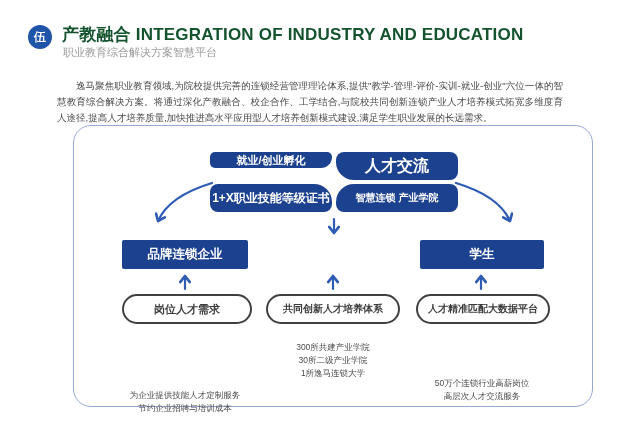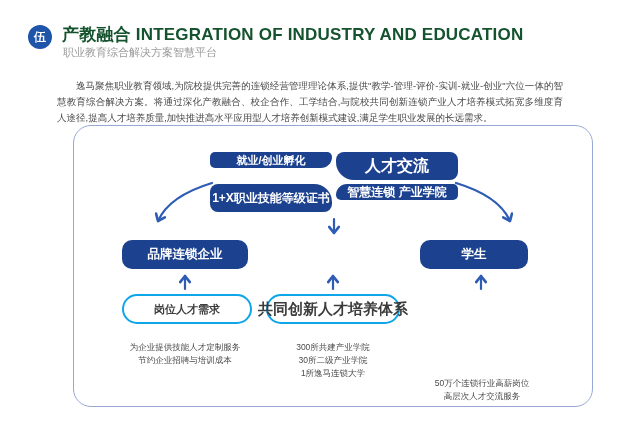--- a/index.html
+++ b/index.html
@@ -31,46 +31,46 @@
   }
   
   .hub-box {
     position:absolute; background:#1c418f; color:#ffffff;
     display:flex; align-items:center; justify-content:center;
     font-weight:700; white-space:nowrap;
   }
   .hub-tl { left:210px; top:152px; width:122px; height:16px; font-size:11px; border-radius:8px 8px 18px 8px; }
   .hub-tr { left:336px; top:152px; width:122px; height:28px; font-size:16px; border-radius:8px 8px 8px 18px; }
   .hub-bl { left:210px; top:184px; width:122px; height:28px; font-size:12px; border-radius:8px 18px 8px 8px; }
-  .hub-br { left:336px; top:184px; width:122px; height:16px; font-size:12px; border-radius:18px 8px 8px 8px; }
+  .hub-br { left:336px; top:184px; width:122px; height:28px; font-size:10px; border-radius:18px 8px 8px 8px; }
   
   .entity {
     position:absolute; top:240px; height:29px; background:#1c418f; color:#fff;
-    font-weight:700; font-size:12.5px; border-radius:10px;
+    font-weight:700; font-size:12.5px; border-radius:2px;
     display:flex; align-items:center; justify-content:center; white-space:nowrap;
   }
   .entity-0 { left:122px; width:126px; }
   .entity-1 { left:270px; width:127px; }
-  .entity-2 { left:420px; width:108px; }
+  .entity-2 { left:420px; width:124px; }
   
   .offer {
     position:absolute; top:294px; height:30px; background:#fff;
-    border:2px solid #0ea5e9; border-radius:15px; color:#3c3c3c; font-weight:700;
+    border:2px solid #404040; border-radius:15px; color:#3c3c3c; font-weight:700;
     display:flex; align-items:center; justify-content:center;
     box-sizing:border-box; white-space:nowrap;
   }
   .offer-0 { left:122px; width:130px; font-size:11px; }
-  .offer-1 { left:266px; width:134px; font-size:15px; }
+  .offer-1 { left:266px; width:134px; font-size:10px; }
   .offer-2 { left:416px; width:134px; font-size:10px; }
   
   .notes {
     position:absolute; top:341px; width:160px; text-align:center;
     font-size:8.5px; line-height:13px; color:#4a4a4a;
   }
-  .notes-0 { left:105px; }
+  .notes-0 { left:105px;margin-top:48px; }
   .notes-1 { left:253px; }
   .notes-2 { left:402px;margin-top:36px; }
   .arrows { position:absolute; left:0; top:0; pointer-events:none; }
 </style>
 </head>
 <body>
 
 <div class="canvas">
 
   <div class="badge">
@@ -100,20 +100,21 @@
     <path d="M185,289 L185,276" fill="none" stroke="#2e5cb5" stroke-width="2.2" stroke-linecap="round" marker-end="url(#ah)"></path>
     <path d="M333,289 L333,276" fill="none" stroke="#2e5cb5" stroke-width="2.2" stroke-linecap="round" marker-end="url(#ah)"></path>
     <path d="M481,289 L481,276" fill="none" stroke="#2e5cb5" stroke-width="2.2" stroke-linecap="round" marker-end="url(#ah)"></path>
   </svg>
 
   <div class="entity entity-0">品牌连锁企业</div>
   <div class="entity entity-2">学生</div>
 
   <div class="offer offer-0">岗位人才需求</div>
   <div class="offer offer-1">共同创新人才培养体系</div>
+  <div class="offer offer-2">人才精准匹配大数据平台</div>
 
   <div class="notes notes-0">
     <div>为企业提供技能人才定制服务</div>
     <div>节约企业招聘与培训成本</div>
   </div>
   <div class="notes notes-1">
     <div>300所共建产业学院</div>
     <div>30所二级产业学院</div>
     <div>1所逸马连锁大学</div>
   </div>

